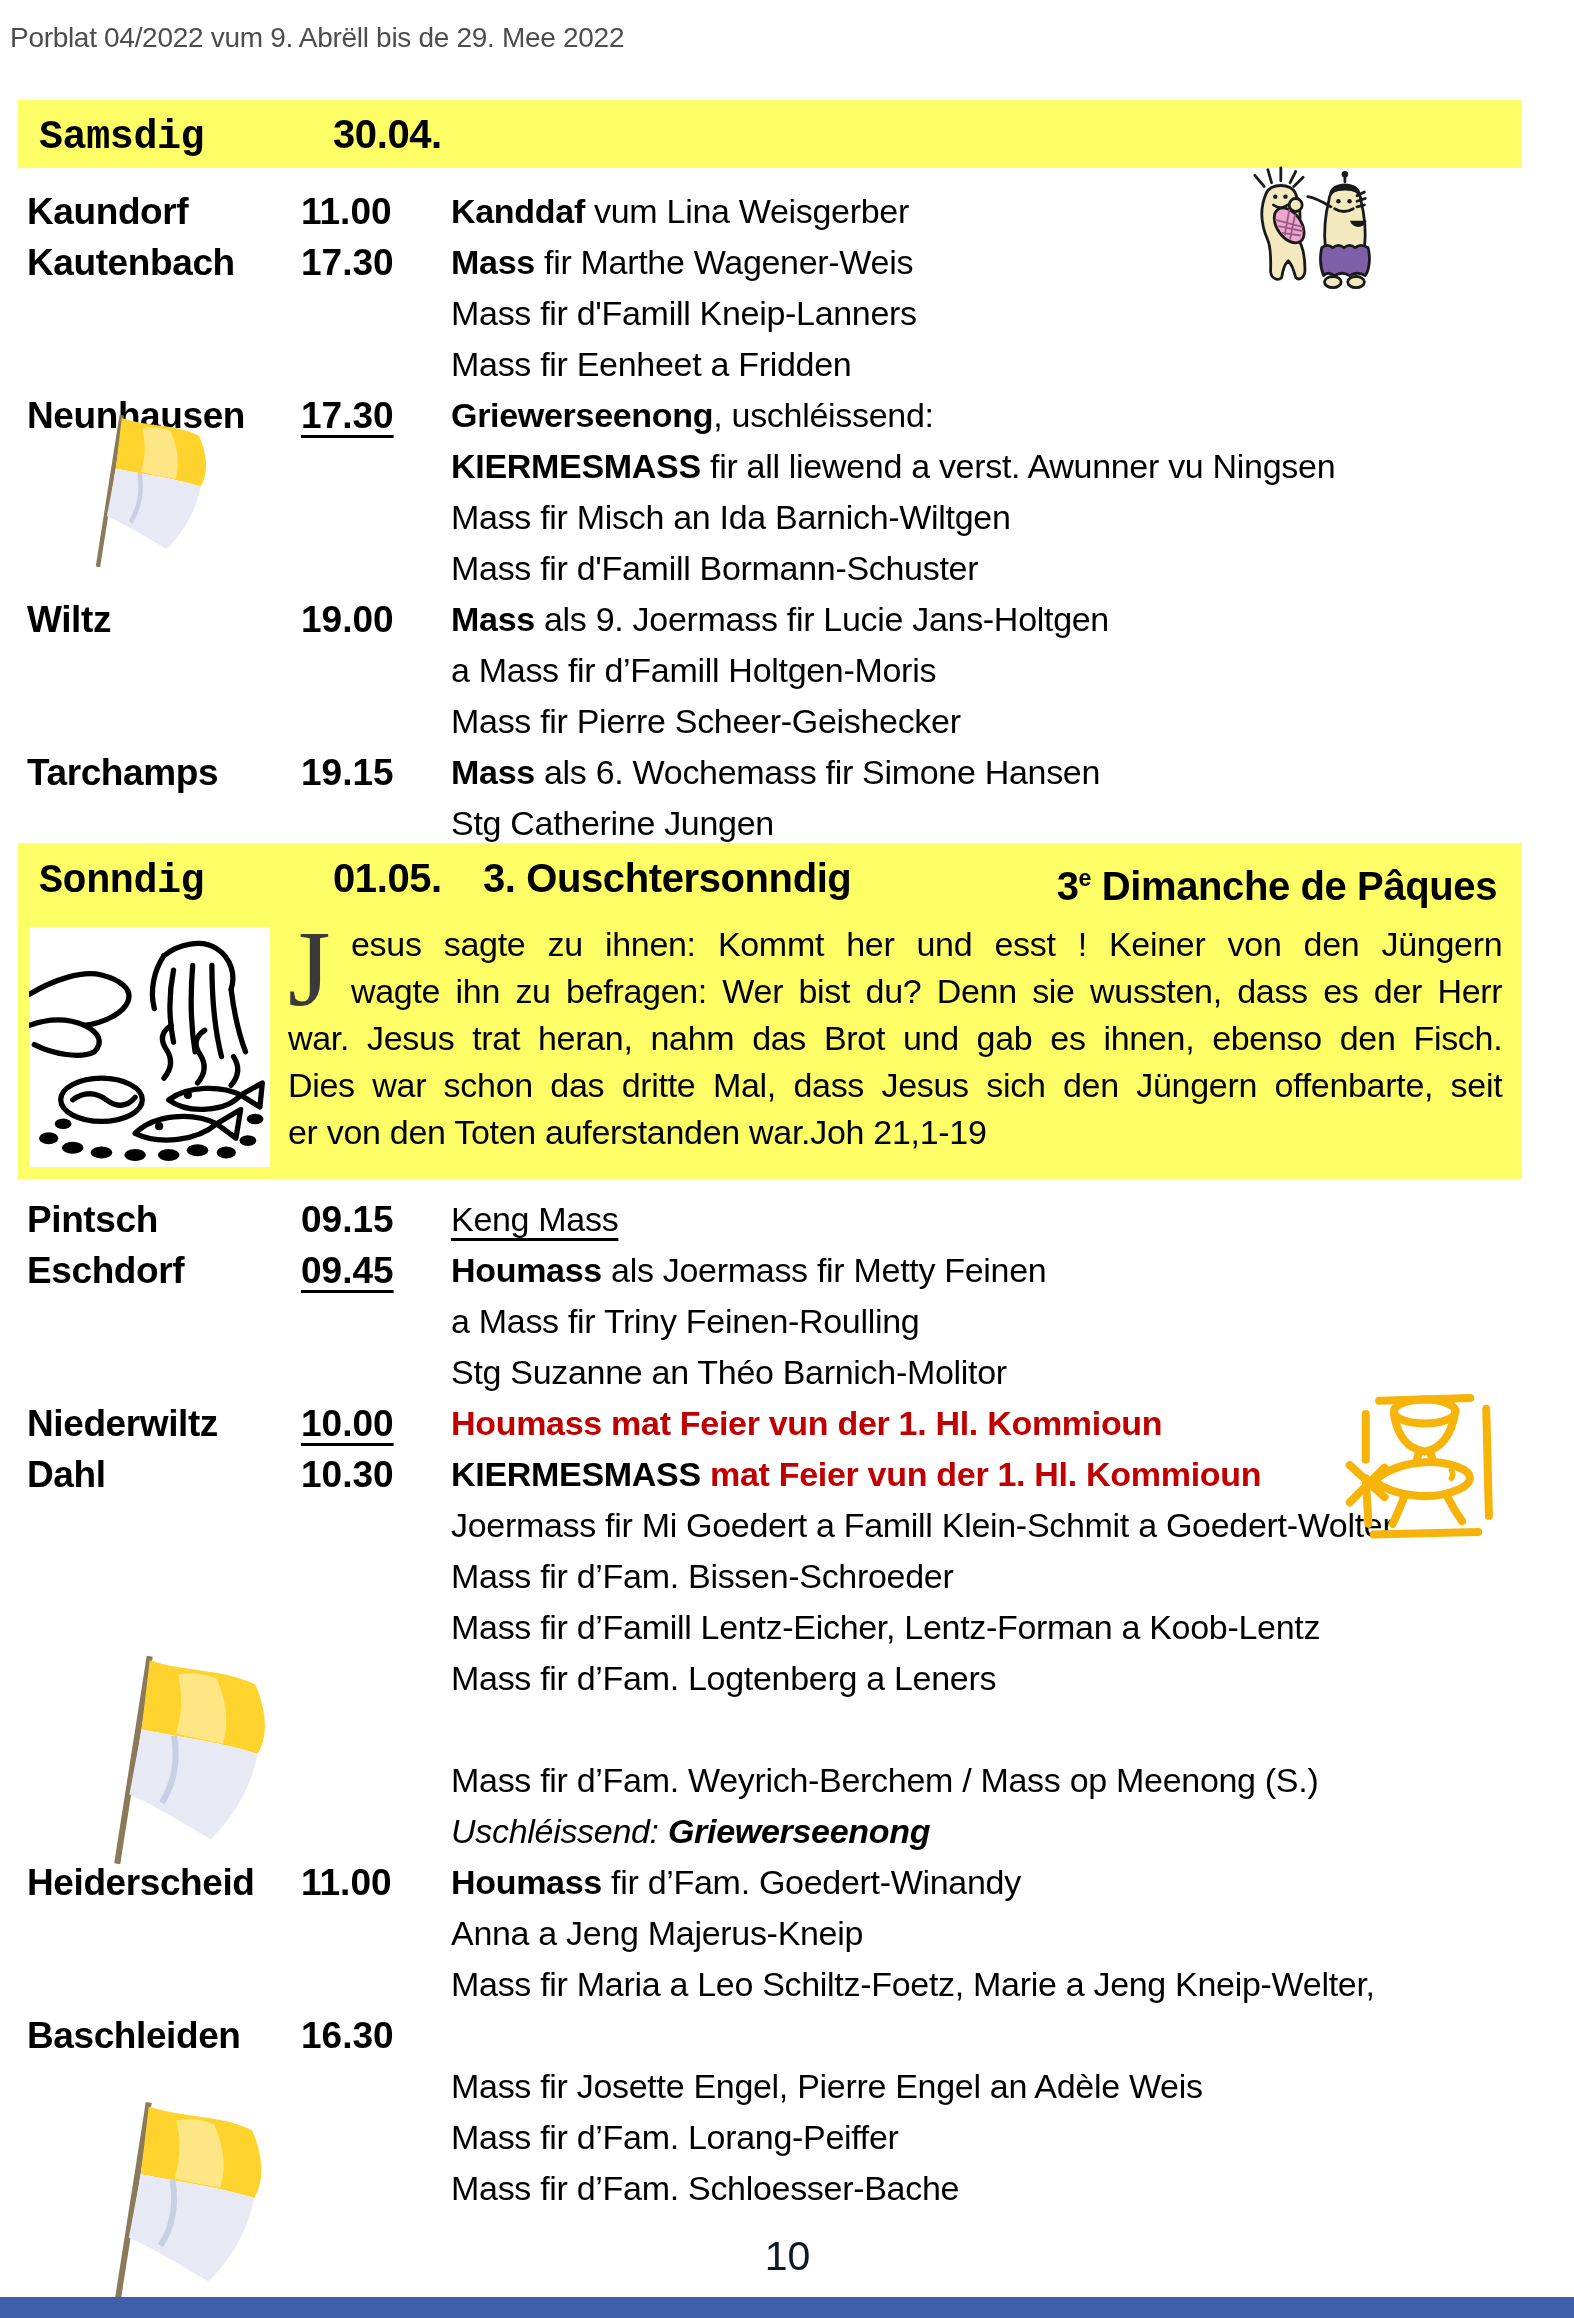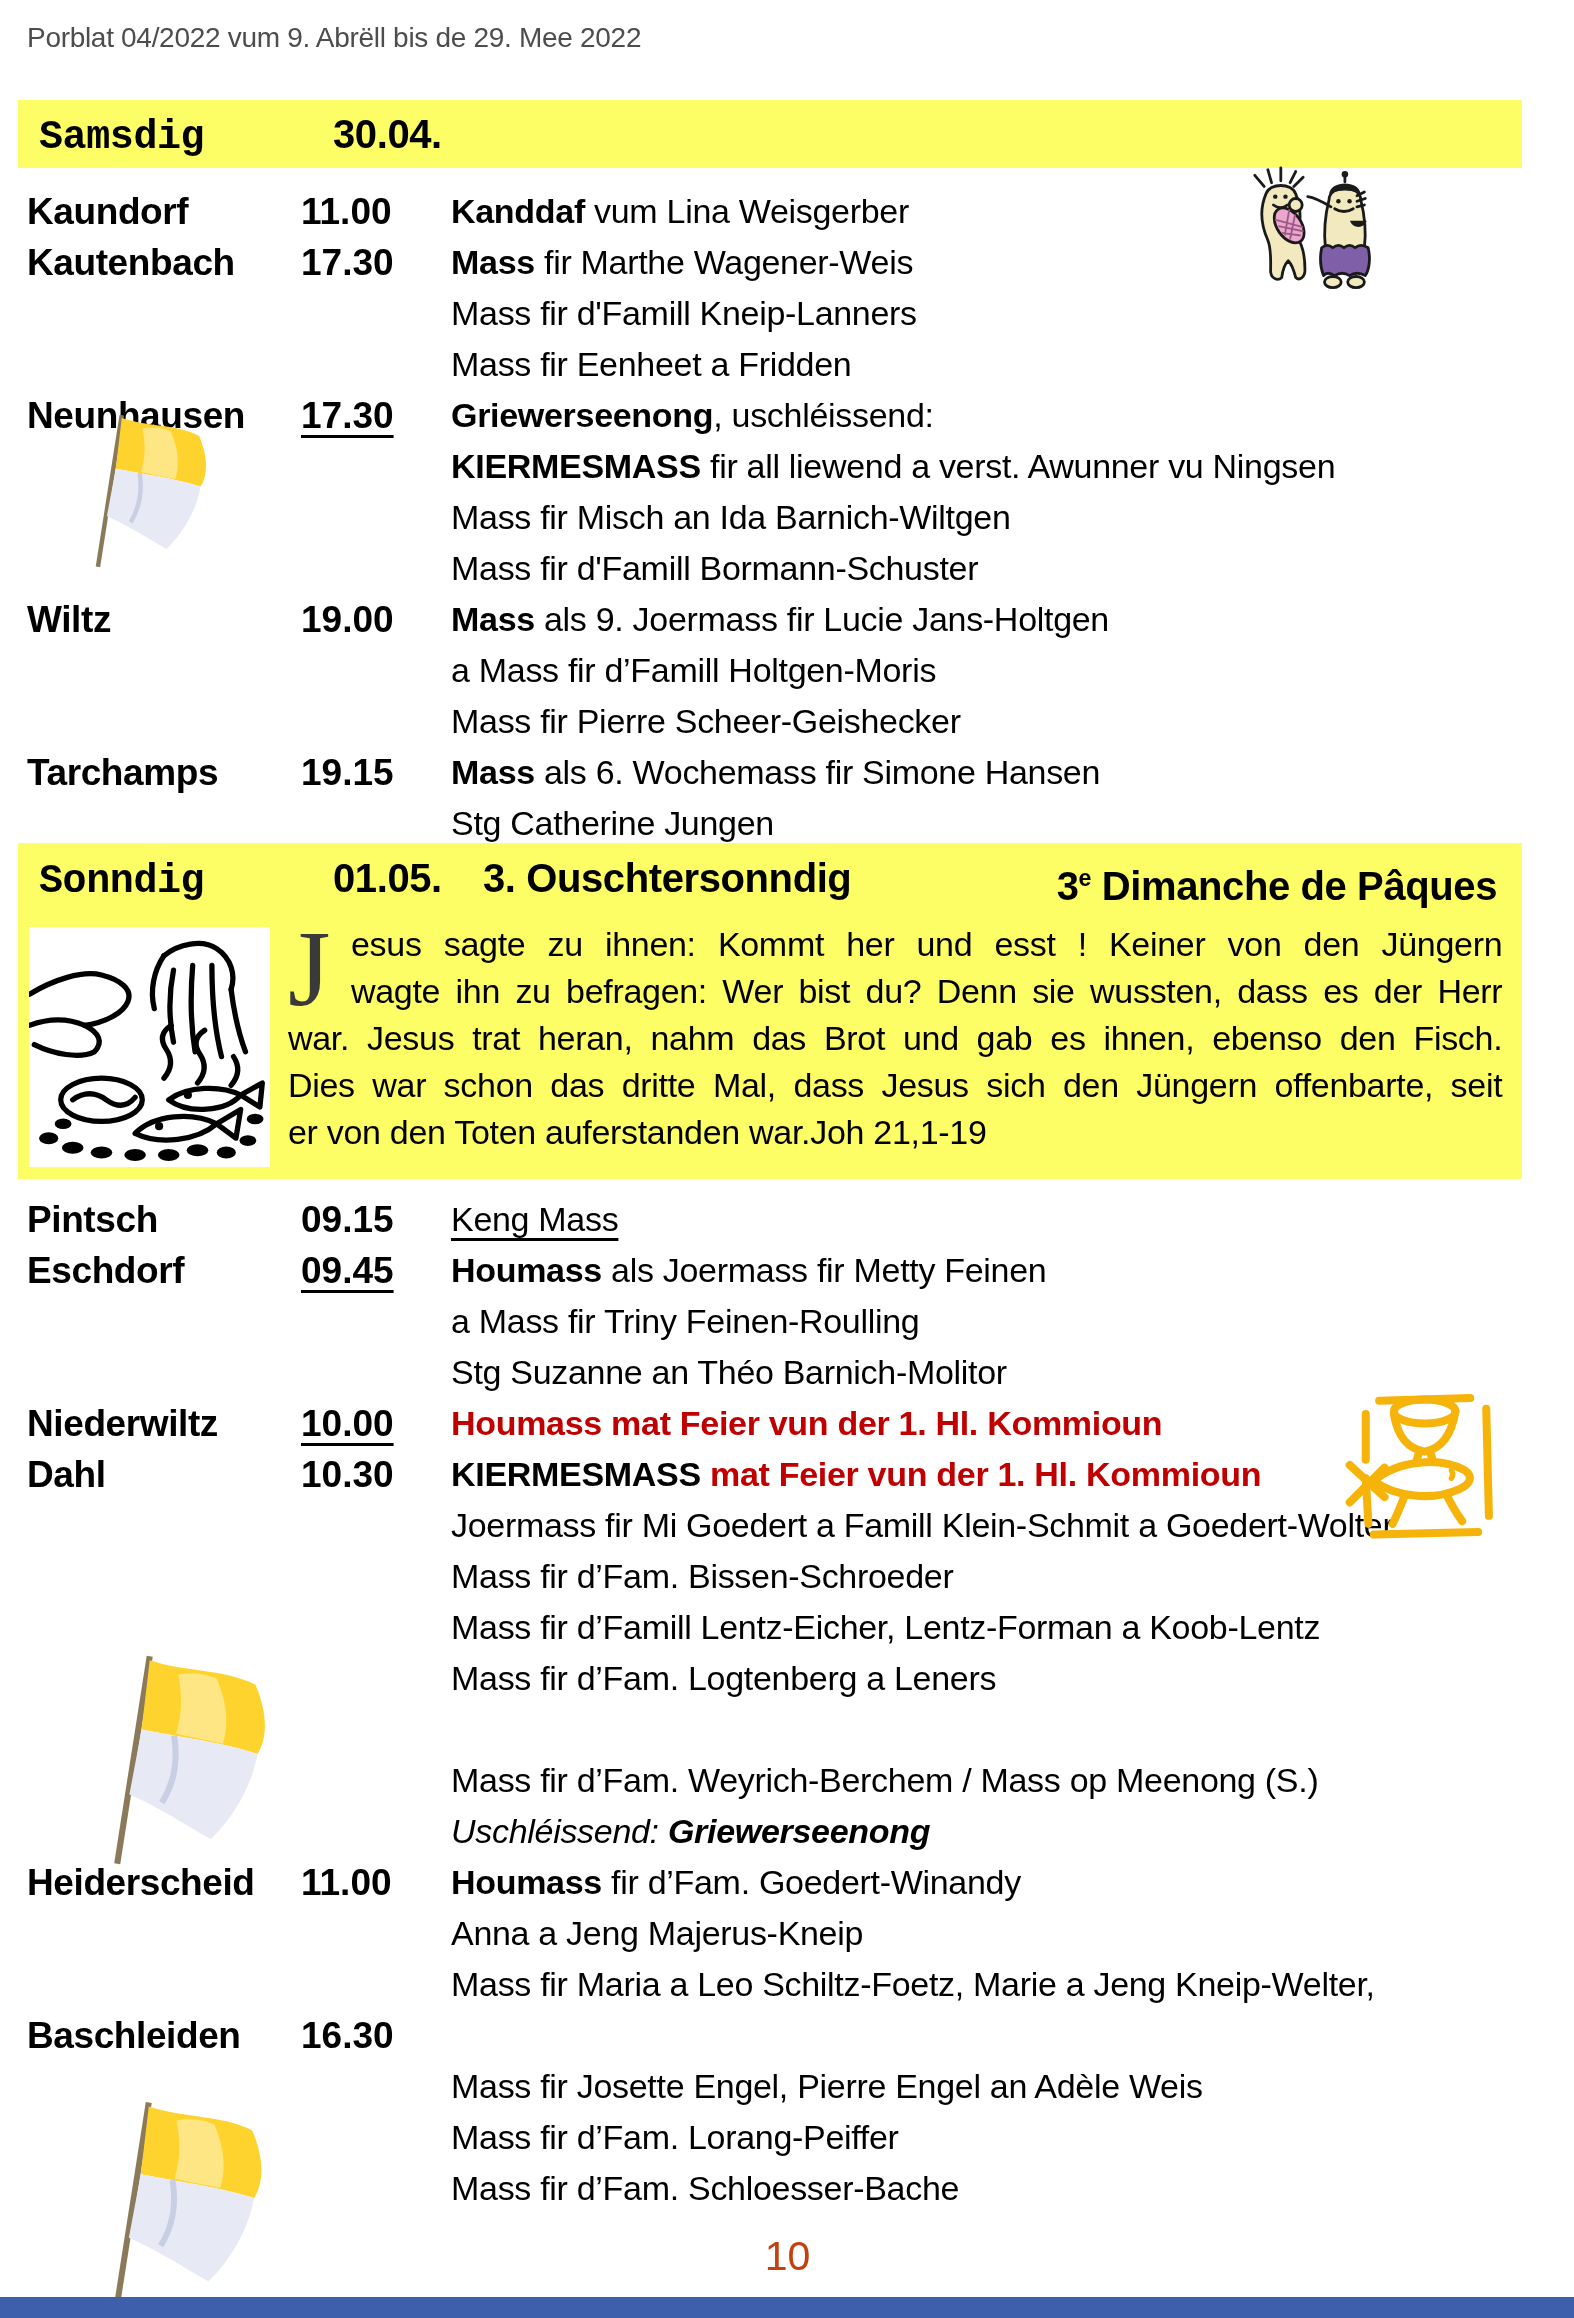--- a/index.html
+++ b/index.html
@@ -1,18 +1,18 @@
 <!DOCTYPE html>
 <html style="font-size:14.3px"><head>
 <meta charset="utf-8">
 <style>
   html,body{margin:0;padding:0;background:#888;}
   .page{position:relative;width:1575px;height:2319px;background:#fff;
         font-family:"Liberation Sans",sans-serif;color:#000;overflow:hidden;margin:0 auto;}
-  .hdr{position:absolute;top:21.5px;left:27px;font-size:28px;color:#4d4d4d;letter-spacing:-0.3px;}
+  .hdr{position:absolute;top:21.5px;left:10px;font-size:28px;color:#4d4d4d;letter-spacing:-0.3px;}
   .band{position:absolute;left:18px;width:1504px;background:#FDFD66;height:68px;line-height:68px;
         font-weight:bold;font-size:40px;letter-spacing:-0.4px;white-space:nowrap;}
   #band0{top:100px;}
   #band1{top:843px;height:71px;line-height:71px;}
   .band .day{display:inline-block;width:266px;padding-left:21px;font-family:Liberation Mono, monospace;}
   .band .date{display:inline-block;width:150px;margin-left:28px;}
   .band .subtitle{float:right;margin-right:25px;}
   .sup{vertical-align:super;font-size:58%;}
   .gwrap{position:absolute;top:914px;left:18px;width:1504px;height:265px;background:#FDFD66;}
   .gimg{position:absolute;top:12.5px;left:10.7px;width:241px;height:240px;background:#fff;}
@@ -25,21 +25,21 @@
   #schedule-0{top:186px;}
   #schedule-1{top:1194px;}
   .srow{display:grid;grid-template-columns:274px 150px 1fr;height:51px;line-height:51px;white-space:nowrap;}
   .loc{font-weight:bold;font-size:37px;letter-spacing:-0.4px;}
   .time{font-weight:bold;font-size:37px;}
   .desc{font-size:34px;letter-spacing:-0.3px;}
   .b{font-weight:bold;}
   .r{color:#C00000;text-align:center;}
   .i{font-style:italic;}
   .u{text-decoration:underline;text-decoration-thickness:3.1px;text-underline-offset:7.2px;}
-  .pagenum{position:absolute;top:2233px;left:0;width:100%;text-align:center;font-size:41px;color:#c2410c;}
+  .pagenum{position:absolute;top:2233px;left:0;width:100%;text-align:center;font-size:41px;color:#0f172a;}
   .bluebar{position:absolute;top:2297px;left:0;width:1575px;height:21.5px;background:#3D5FAC;}
   .decor{position:absolute;}
   #flag1{left:89px;top:404px;width:134px;height:174px;}
   #flag2{left:105px;top:1646px;width:183px;height:228px;}
   #flag3{left:105px;top:2093px;width:179px;height:222px;}
   #children{left:1235px;top:166px;width:165px;height:130px;}
   #chalice{left:1339px;top:1382px;width:174px;height:174px;}
   svg{display:block;width:100%;height:100%;}
 </style>
 </head>

